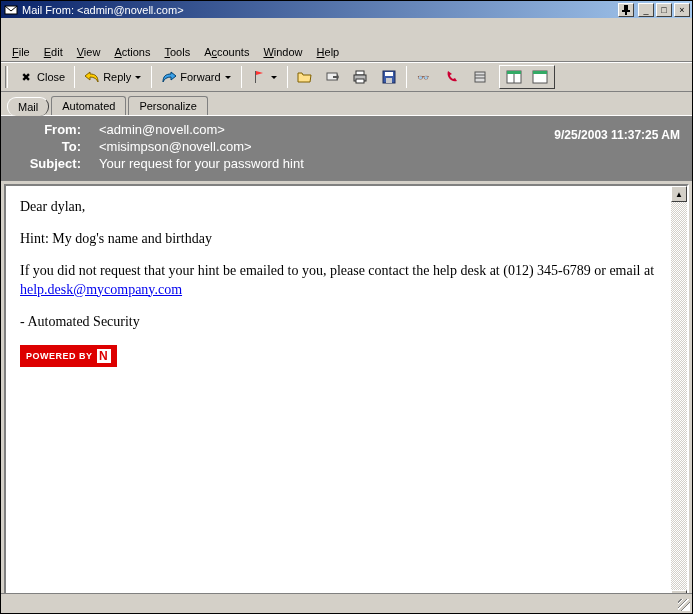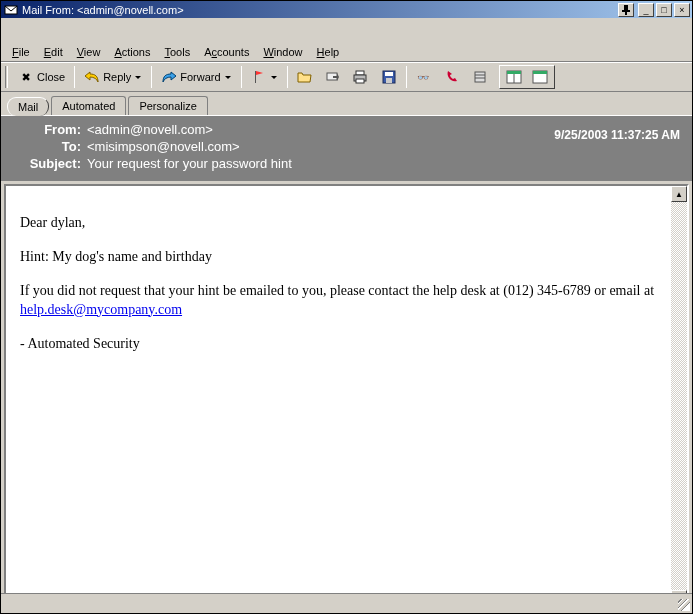--- a/index.html
+++ b/index.html
@@ -155,20 +155,21 @@
     background: #808080;
     color: #fff;
     padding: 6px 10px 8px 10px;
     font-size: 13px;
     font-weight: bold;
     position: relative;
   }
   .header-row {
     display: flex;
     margin-bottom: 2px;
+    gap: 12px;
   }
   .header-label {
     width: 70px;
     text-align: right;
     margin-right: 6px;
   }
   .header-val { font-weight: normal; }
   .header-date {
     position: absolute;
     right: 12px;
@@ -187,21 +188,21 @@
     border: 2px solid;
     border-color: #808080 #fff #fff #808080;
     height: 100%;
     position: relative;
     padding: 12px 14px;
     font-family: "Times New Roman", serif;
     font-size: 14px;
     color: #000;
     overflow: hidden;
   }
-  .body-pane p { margin: 16px 0 14px 0; line-height: 1.3; max-width: 640px; }
+  .body-pane p { margin: 0 0 14px 0; line-height: 1.3; max-width: 640px; }
   .body-pane a { color: #0000ee; text-decoration: underline; }
   .scrollbar-v {
     position: absolute;
     right: 0; top: 0; bottom: 0;
     width: 16px;
     background: #dedede;
     display: flex; flex-direction: column;
   }
   .scroll-arrow {
     height: 16px;
@@ -422,20 +423,24 @@
 </div>
 
 <div class="body-wrap">
   <div class="body-pane">
     <p>Dear dylan,</p>
     <p>Hint: My dog's name and birthday</p>
     <p>
       <span>If you did not request that your hint be emailed to you, please contact the help desk at (012) 345-6789 or email at </span><a href="#">help.desk@mycompany.com</a>
     </p>
     <p>- Automated Security</p>
+    <div class="powered-badge">
+      <span>POWERED BY</span>
+      <span class="n">N</span>
+    </div>
 
     <div class="scrollbar-v">
       <div class="scroll-arrow">▲</div>
       <div class="scroll-track"></div>
       <div class="scroll-arrow">▼</div>
     </div>
   </div>
 </div>
 
 <div class="statusbar"></div>

